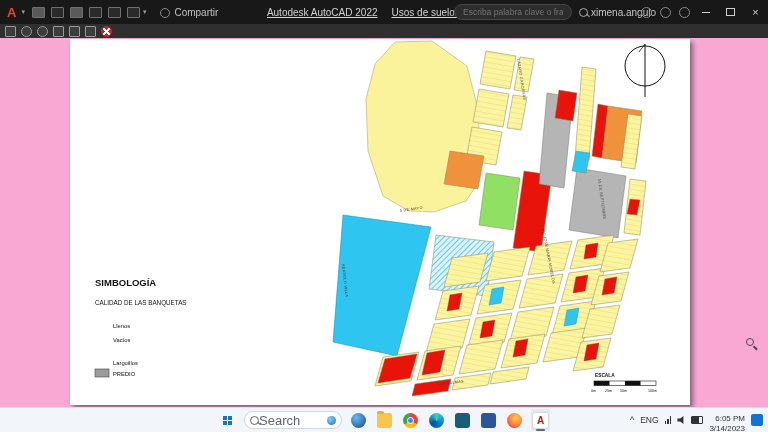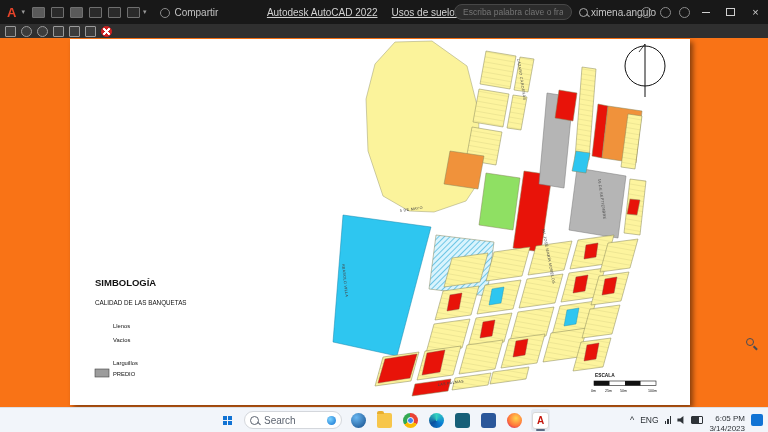--- a/index.html
+++ b/index.html
@@ -31,34 +31,34 @@
   .maxbox{width:7px;height:6px;border:1px solid #cfcfcf;}
   
   .ribbon{position:absolute;top:24px;left:0;right:0;height:14px;background:#2f2f2f;
     display:flex;align-items:center;gap:5px;padding-left:5px;z-index:5;}
   .ric{width:9px;height:9px;border:1px solid #9a9a9a;border-radius:1px;background:#3c3c3c;}
   .ric.round{border-radius:50%;}
   .ric.red{background:#cf2121;border-color:#cf2121;border-radius:50%;
     background-image:linear-gradient(45deg,transparent 44%,#fff 44% 58%,transparent 58%),
                      linear-gradient(-45deg,transparent 44%,#fff 44% 58%,transparent 58%);}
   
-  .canvas{position:absolute;top:38px;left:0;right:0;height:370px;background:#f97316;}
+  .canvas{position:absolute;top:38px;left:0;right:0;height:370px;background:#f9a8d4;}
   .paper{position:absolute;left:70px;top:1px;width:620px;height:366px;background:#ffffff;
     box-shadow:3px 3px 5px rgba(0,0,0,.45);}
   .paper svg{position:absolute;inset:0;}
   .zoomcur{position:absolute;right:12px;top:300px;width:10px;height:10px;}
   .zoomcur::before{content:"";position:absolute;width:6px;height:6px;border:1.4px solid #474c55;border-radius:50%;}
   .zoomcur::after{content:"";position:absolute;width:5px;height:1.6px;background:#474c55;transform:rotate(45deg);right:-2px;bottom:-1px;}
   
   .taskbar{position:absolute;bottom:0;left:0;right:0;height:24px;background:#f2f5fa;
     border-top:1px solid #dcdfe4;display:flex;align-items:center;justify-content:center;gap:7px;z-index:6;}
   .startgrid{width:9px;height:9px;display:grid;grid-template-columns:4px 4px;grid-template-rows:4px 4px;gap:1px;}
   .startgrid span{background:#1173d4;}
   .tsearch{height:16px;background:#fff;border:1px solid #d4d7dc;border-radius:9px;width:86px;
-    display:flex;align-items:center;gap:5px;padding:0 5px;color:#5d6470;font-size:10px;}
+    display:flex;align-items:center;padding:0 5px;color:#5d6470;font-size:13px;}
   .tsearch .mag{border-color:#5d6470;}
   .tsearch .mag::after{background:#5d6470;}
   .bingdot{margin-left:auto;width:9px;height:9px;border-radius:50%;
     background:radial-gradient(circle at 35% 35%,#7fd4ff,#0f6fd0);}
   .appic{width:15px;height:15px;border-radius:3px;position:relative;}
   .tb-slot{width:19px;height:22px;display:flex;align-items:center;justify-content:center;position:relative;}
   .tb-slot.active{background:#e4e9f1;border-radius:3px;}
   .tb-slot.active::after{content:"";position:absolute;bottom:0;left:5px;right:5px;height:2px;border-radius:1px;background:#5a6b84;}
   .folder{background:#f7c64b;border-radius:2px;}
   .folder::before{content:"";position:absolute;top:-2px;left:0;width:7px;height:3px;background:#e8ae2e;border-radius:2px 2px 0 0;}

